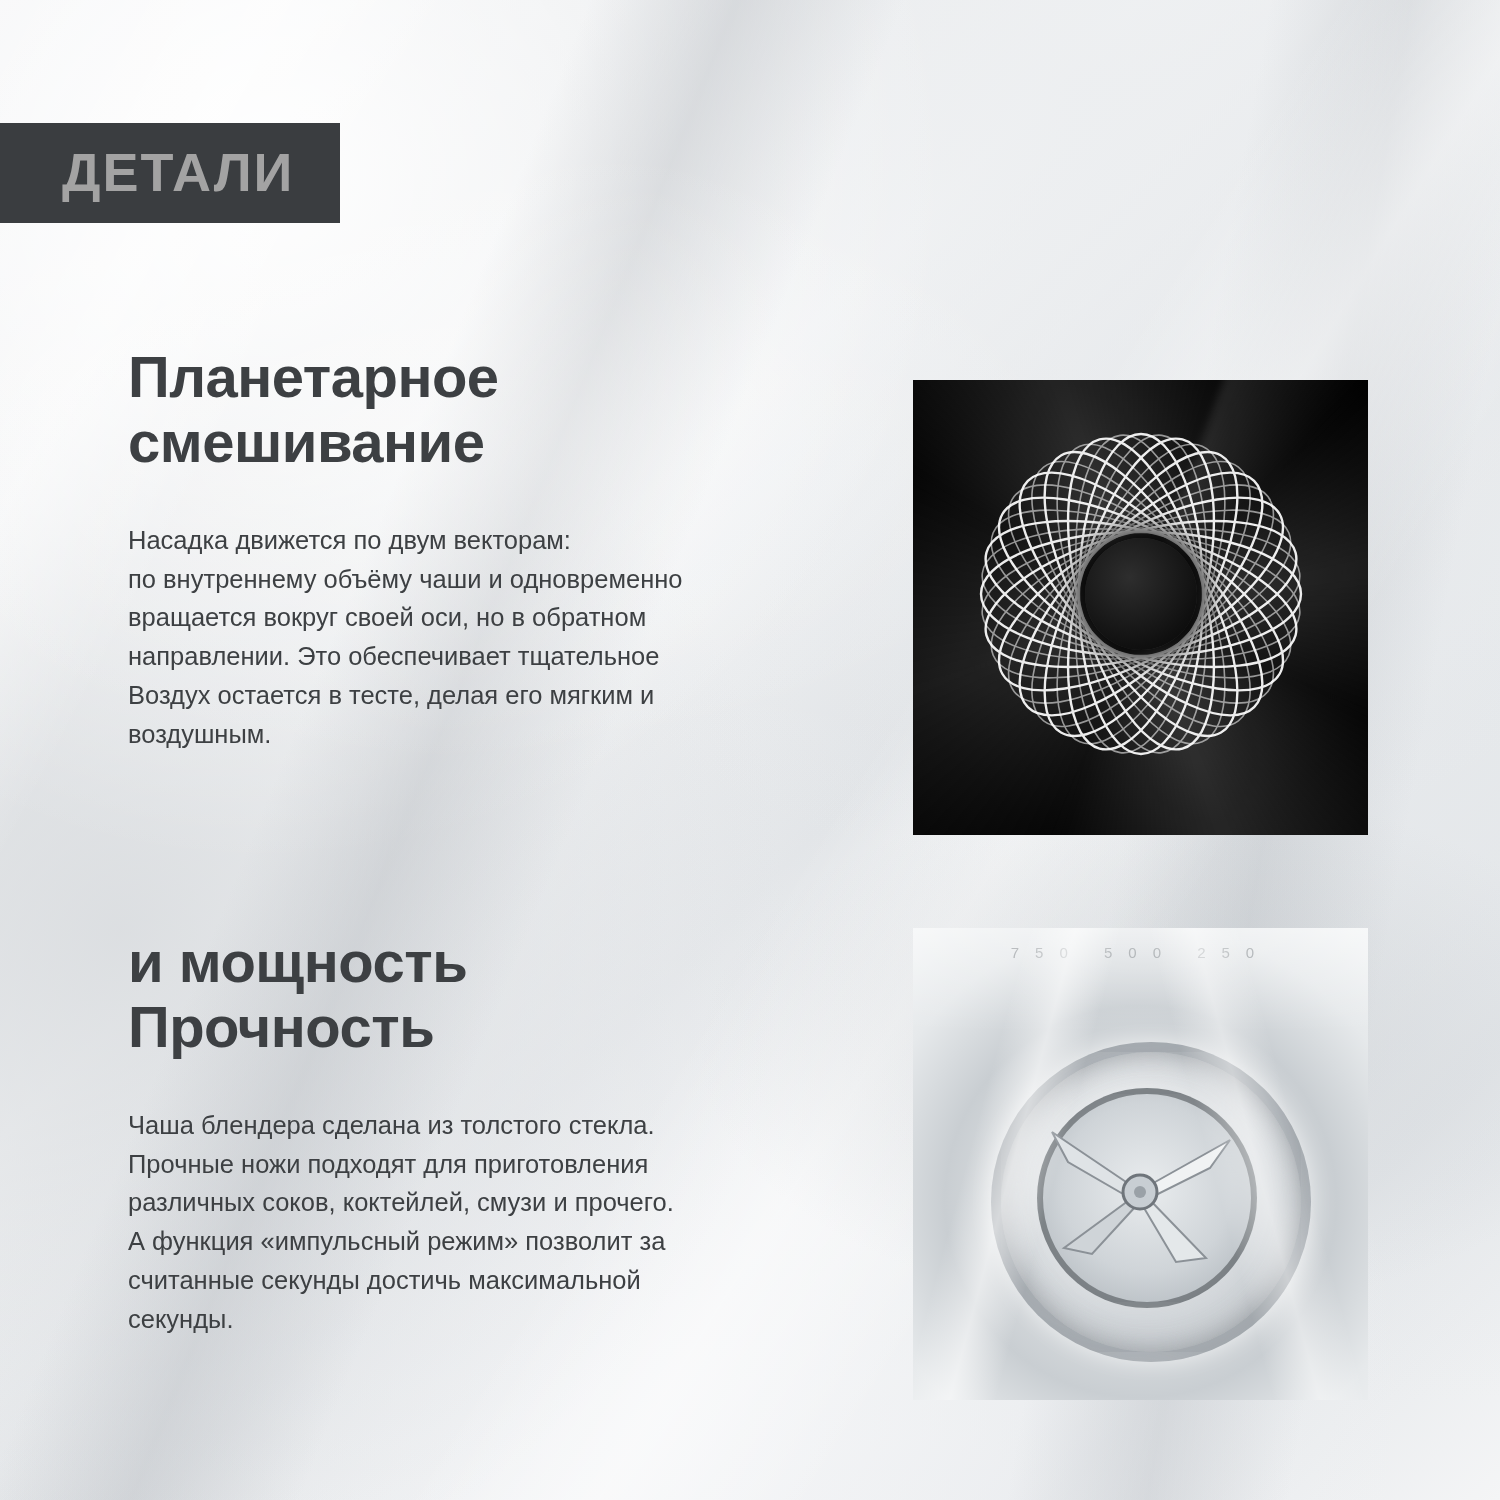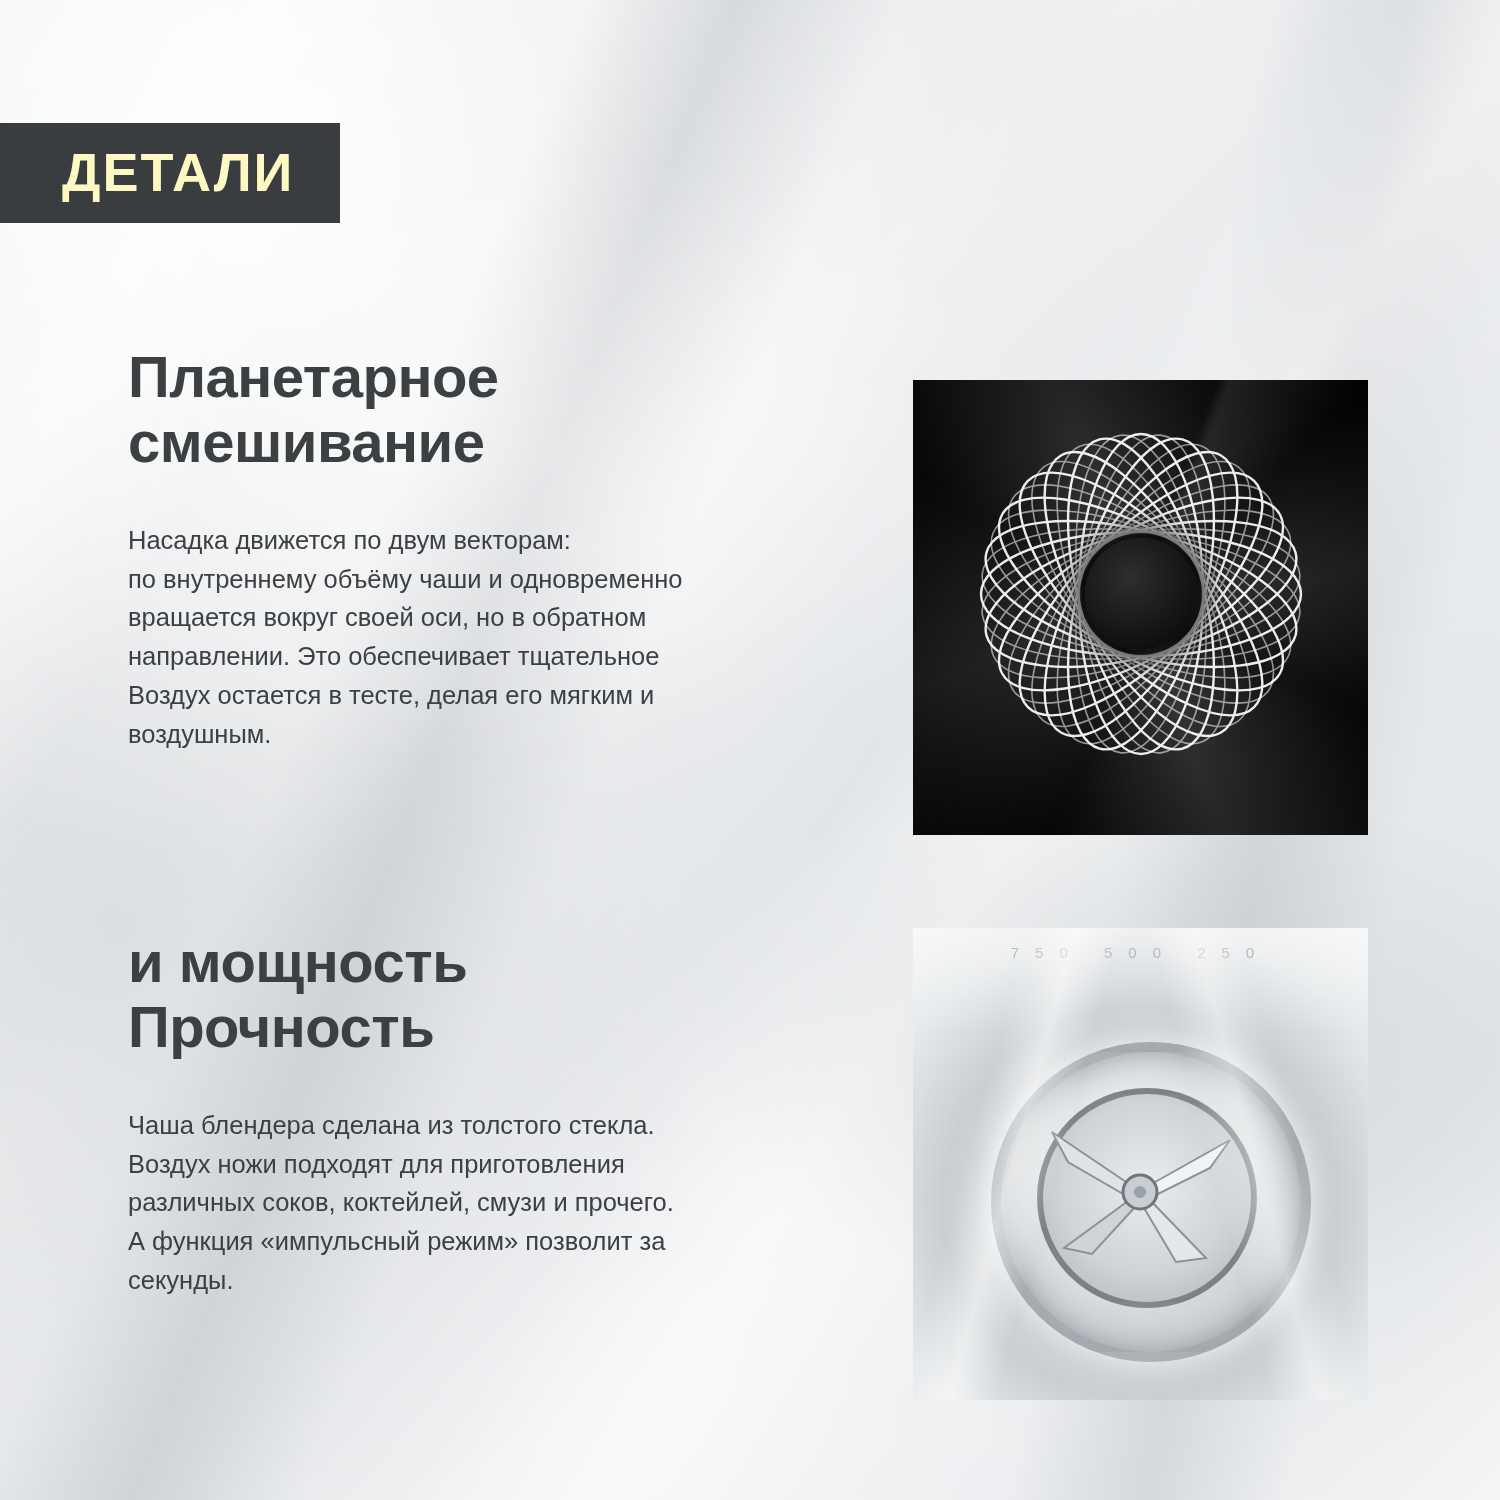--- a/index.html
+++ b/index.html
@@ -54,21 +54,21 @@
     width: 100%;
     height: 100%;
   }
 
   
   .badge {
     position: absolute;
     left: 0;
     top: 123px;
     background: #3a3d40;
-    color: #fef9c3;
+    color: #a3a3a3;
     padding: 22px 46px 24px 62px;
     font-size: 54px;
     font-weight: bold;
     letter-spacing: 2px;
     line-height: 1;
   }
 
   
   .block {
     position: absolute;
@@ -270,23 +270,24 @@
       <div class="spiro-hub"></div>
     </div>
 
     <div class="block block-two">
       <h2 class="heading">
         <span class="line">и мощность</span>
         <span class="line">Прочность</span>
       </h2>
       <p class="body-text">
         <span class="line">Чаша блендера сделана из толстого стекла.</span>
-        <span class="line">Воздух ножи подходят для приготовления</span>
+        <span class="line">Прочные ножи подходят для приготовления</span>
         <span class="line">различных соков, коктейлей, смузи и прочего.</span>
         <span class="line">А функция «импульсный режим» позволит за</span>
+        <span class="line">считанные секунды достичь максимальной</span>
         <span class="line">секунды.</span>
       </p>
     </div>
 
     <div class="photo photo-blender">
       <div class="jar-bg"></div>
       <div class="jar-marks">750 500 250</div>
       <div class="jar-ring-outer"></div>
       <div class="jar-ring-inner"></div>
       <svg class="jar-blades" viewBox="0 0 455 472">

